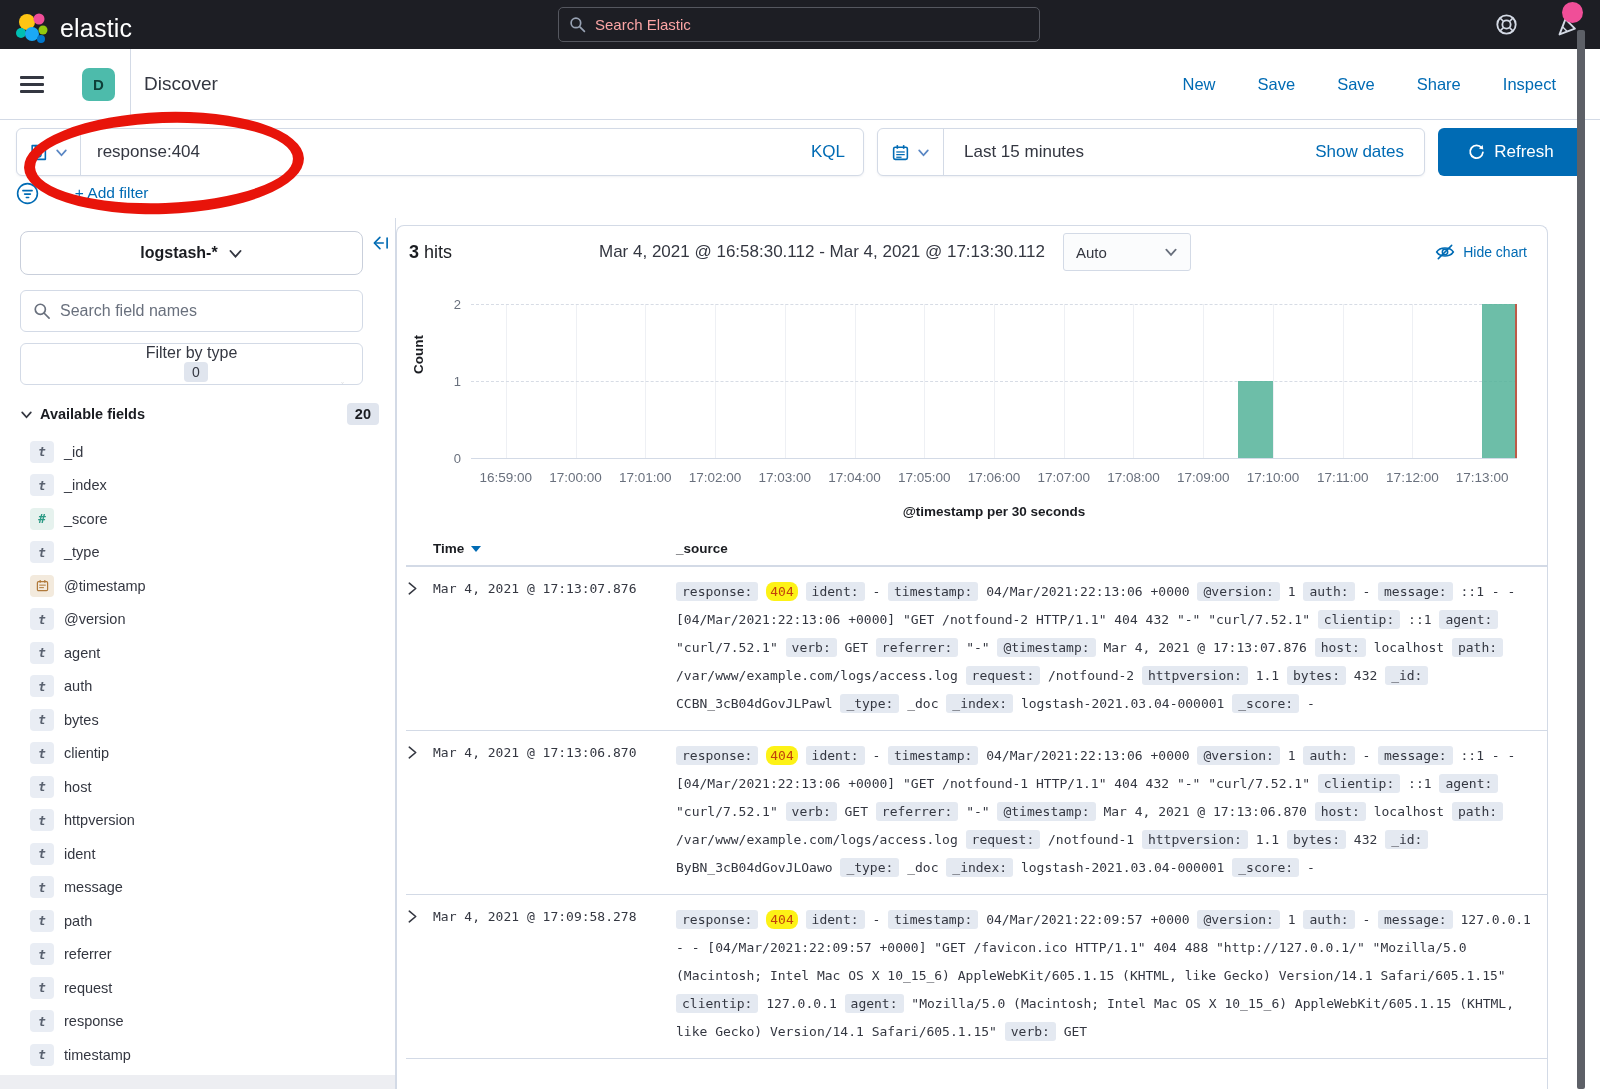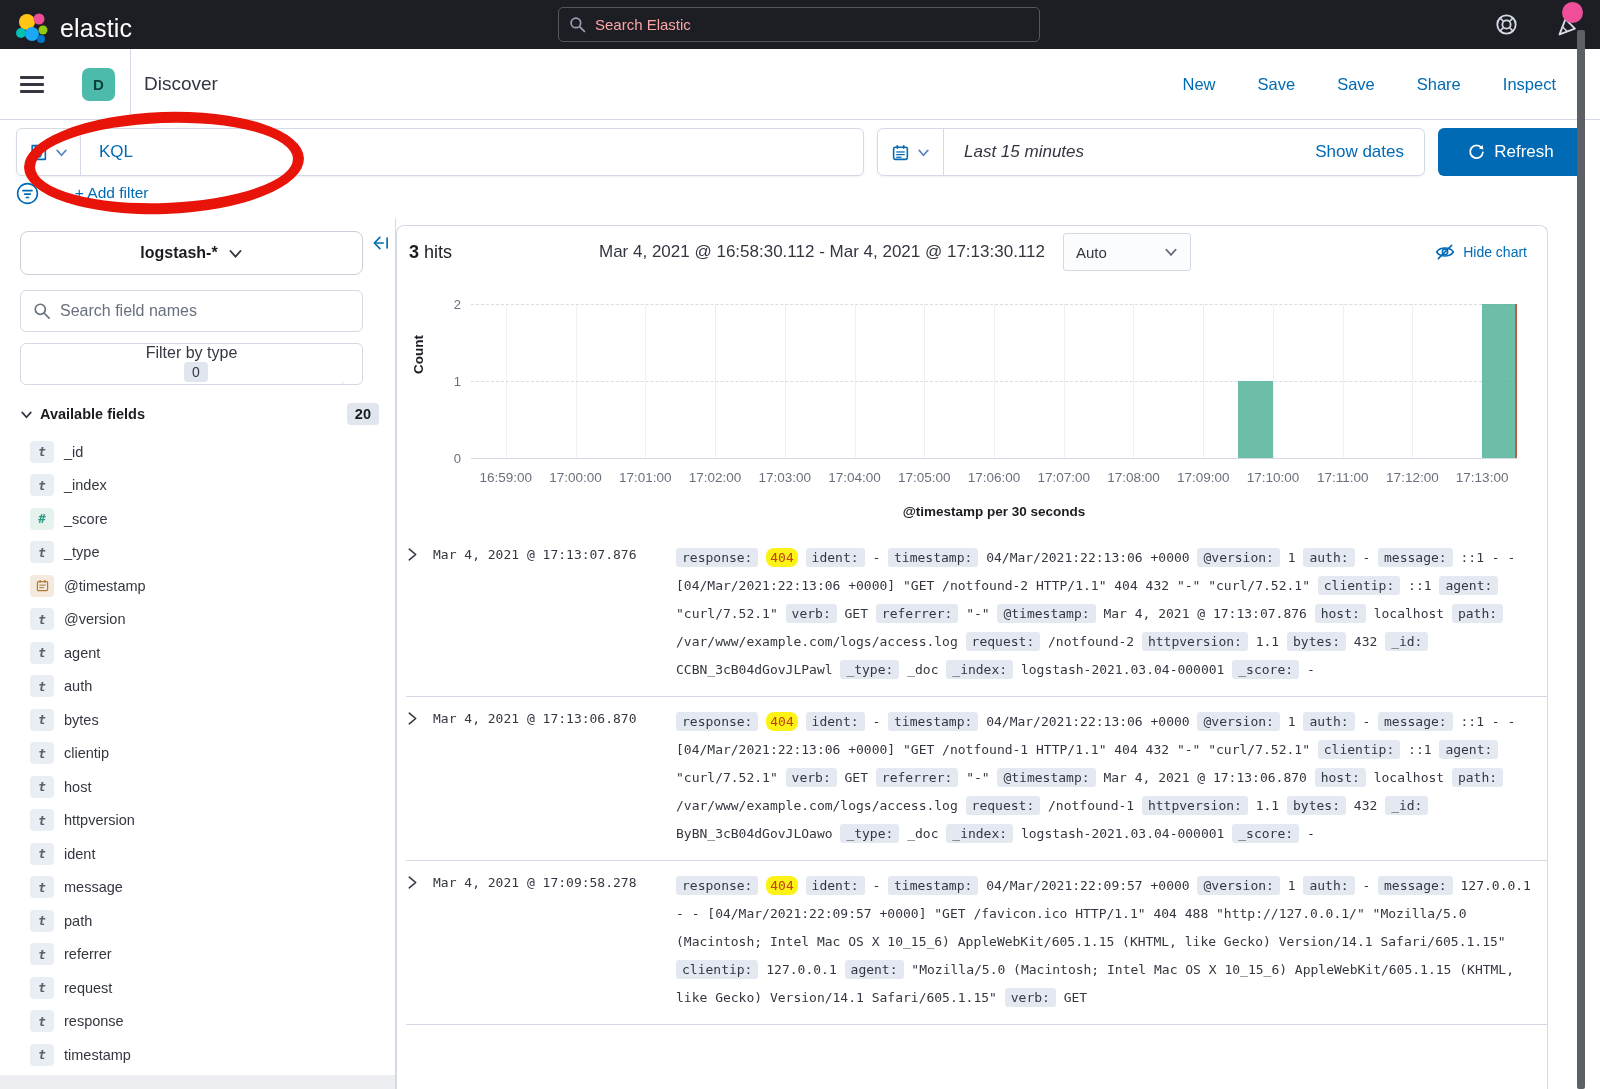--- a/index.html
+++ b/index.html
@@ -26,21 +26,21 @@
   .app-actions .lnk { color:#006BB4; font-size:16.5px; cursor:pointer; }
 
   
   .querybar { display:flex; gap:13px; padding:8px 16px 0 16px; height:56px; }
   .query-group { flex:1; display:flex; border:1px solid #d3dae6; border-radius:6px; background:#fff; height:48px; box-shadow:0 1px 2px rgba(152,162,179,.15); }
   .saved-btn { width:64px; border-right:1px solid #d3dae6; display:flex; align-items:center; justify-content:center; gap:7px; cursor:pointer; }
   .query-input { flex:1; font-size:17px; line-height:46px; padding:0 16px; color:#343741; white-space:nowrap; overflow:hidden; }
   .kql { padding:0 18px; line-height:46px; color:#006BB4; font-size:17px; cursor:pointer; }
   .datepicker { width:548px; display:flex; border:1px solid #d3dae6; border-radius:6px; background:#fff; height:48px; box-shadow:0 1px 2px rgba(152,162,179,.15); }
   .cal-btn { width:66px; border-right:1px solid #d3dae6; display:flex; align-items:center; justify-content:center; gap:7px; cursor:pointer; }
-  .range-text { flex:1; font-size:17px; line-height:46px; padding-left:20px; color:#343741;font-style:italic; }
+  .range-text { flex:1; font-size:17px; line-height:46px; padding-left:20px; color:#343741; }
   .showdates { padding:0 20px; line-height:46px; color:#006BB4; font-size:17px; cursor:pointer; }
   .refresh-btn { width:146px; height:48px; background:#006BB4; border:none; border-radius:6px; color:#fff; font-size:17px; display:flex; align-items:center; justify-content:center; gap:9px; cursor:pointer; font-family:inherit; }
 
   
   .filterbar { height:42px; display:flex; align-items:center; gap:9px; padding:0 16px 8px 16px; }
   .filter-dash { color:#98a2b3; font-size:14px; margin-left:2px; }
   .addfilter { color:#006BB4; font-size:15.5px; margin-left:8px; cursor:pointer; }
 
   
   .content { display:flex; height:871px; }
@@ -171,20 +171,21 @@
     <div class="saved-btn">
       <svg width="19" height="19" viewBox="0 0 18 18">
         <path d="M3 2.5 h9.5 L15.5 5.5 V15.5 H3 Z" fill="none" stroke="#006BB4" stroke-width="1.5" stroke-linejoin="round"></path>
         <rect x="6" y="2.5" width="5" height="4" fill="none" stroke="#006BB4" stroke-width="1.3"></rect>
         <circle cx="9.2" cy="11" r="2.3" fill="none" stroke="#006BB4" stroke-width="1.3"></circle>
       </svg>
       <svg width="13" height="13" viewBox="0 0 12 12">
         <polyline points="2,4 6,8.5 10,4" fill="none" stroke="#5a87c4" stroke-width="1.6" stroke-linecap="round"></polyline>
       </svg>
     </div>
+    <div class="query-input">response:404</div>
     <div class="kql">KQL</div>
   </div>
   <div class="datepicker">
     <div class="cal-btn">
       <svg width="19" height="19" viewBox="0 0 18 18">
         <rect x="2.5" y="4" width="13" height="11.5" rx="1.5" fill="none" stroke="#006BB4" stroke-width="1.5"></rect>
         <line x1="6" y1="2" x2="6" y2="5.5" stroke="#006BB4" stroke-width="1.5"></line>
         <line x1="12" y1="2" x2="12" y2="5.5" stroke="#006BB4" stroke-width="1.5"></line>
         <line x1="5" y1="8.5" x2="13" y2="8.5" stroke="#006BB4" stroke-width="1.2"></line>
         <line x1="5" y1="11" x2="13" y2="11" stroke="#006BB4" stroke-width="1.2"></line>
@@ -405,20 +406,27 @@
             <div class="hgrid" style="top: 0%;"></div>
             <div class="ytick" style="top: calc(0% - 7px);">2</div>
             <div class="bar" style="left: 73.3333%; width: 3.33333%; height: 50%; background: rgb(84, 179, 153);"></div>
             <div class="bar" style="left: 96.6667%; width: 3.33333%; height: 100%; background: rgb(84, 179, 153);"></div>
             <div class="now-line" style="left: calc(100% - 2px); height: 100%; background: rgb(189, 90, 72);"></div>
             <div class="xlabel">@timestamp per 30 seconds</div>
           </div>
       </div>
 
       <div class="doc-table">
+        <div class="thead">
+          <div class="th-time">
+            <span>Time</span>
+              <span class="sort-tri"></span>
+          </div>
+          <div class="th-src">_source</div>
+        </div>
         <div id="rows-host">
             <div class="doc-row">
               <div class="expander">
                 <svg width="13" height="15" viewBox="0 0 12 14">
                   <polyline points="3,2 9,7 3,12" fill="none" stroke="#343741" stroke-width="1.5" stroke-linecap="round" stroke-linejoin="round"></polyline>
                 </svg>
               </div>
               <div class="t-cell">Mar 4, 2021 @ 17:13:07.876</div>
               <div class="s-cell"><span class="fb">response:</span> <span class="hl">404</span> <span class="fb">ident:</span> <span>-</span> <span class="fb">timestamp:</span> <span>04/Mar/2021:22:13:06 +0000</span> <span class="fb">@version:</span> <span>1</span> <span class="fb">auth:</span> <span>-</span> <span class="fb">message:</span> <span>::1 - - [04/Mar/2021:22:13:06 +0000] "GET /notfound-2 HTTP/1.1" 404 432 "-" "curl/7.52.1"</span> <span class="fb">clientip:</span> <span>::1</span> <span class="fb">agent:</span> <span>"curl/7.52.1"</span> <span class="fb">verb:</span> <span>GET</span> <span class="fb">referrer:</span> <span>"-"</span> <span class="fb">@timestamp:</span> <span>Mar 4, 2021 @ 17:13:07.876</span> <span class="fb">host:</span> <span>localhost</span> <span class="fb">path:</span> <span>/var/www/example.com/logs/access.log</span> <span class="fb">request:</span> <span>/notfound-2</span> <span class="fb">httpversion:</span> <span>1.1</span> <span class="fb">bytes:</span> <span>432</span> <span class="fb">_id:</span> <span>CCBN_3cB04dGovJLPawl</span> <span class="fb">_type:</span> <span>_doc</span> <span class="fb">_index:</span> <span>logstash-2021.03.04-000001</span> <span class="fb">_score:</span> <span>-</span> </div>
             </div>

